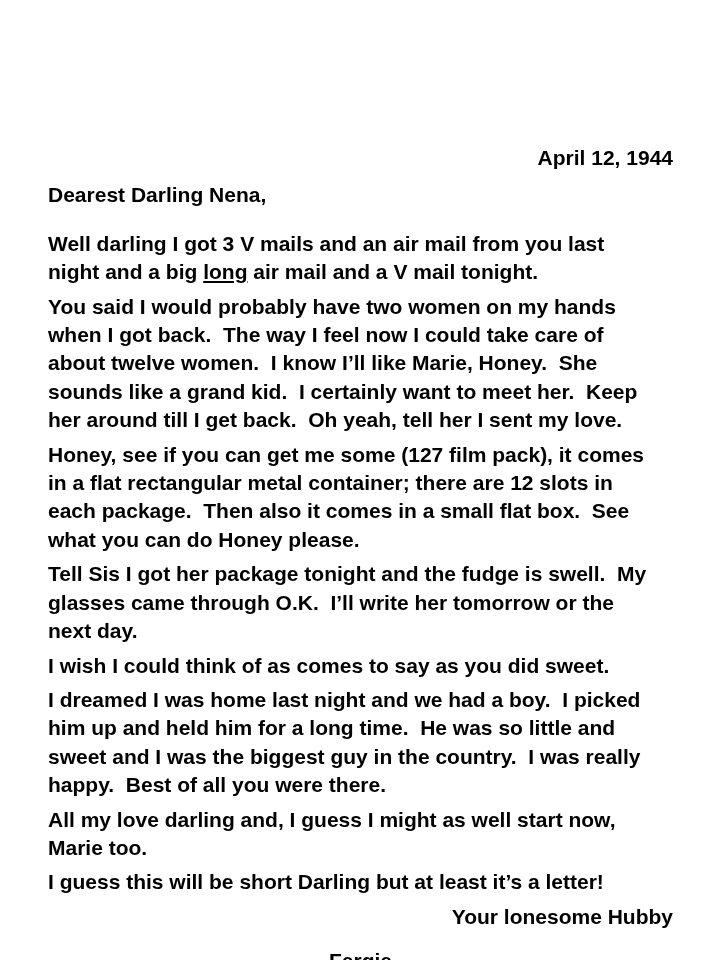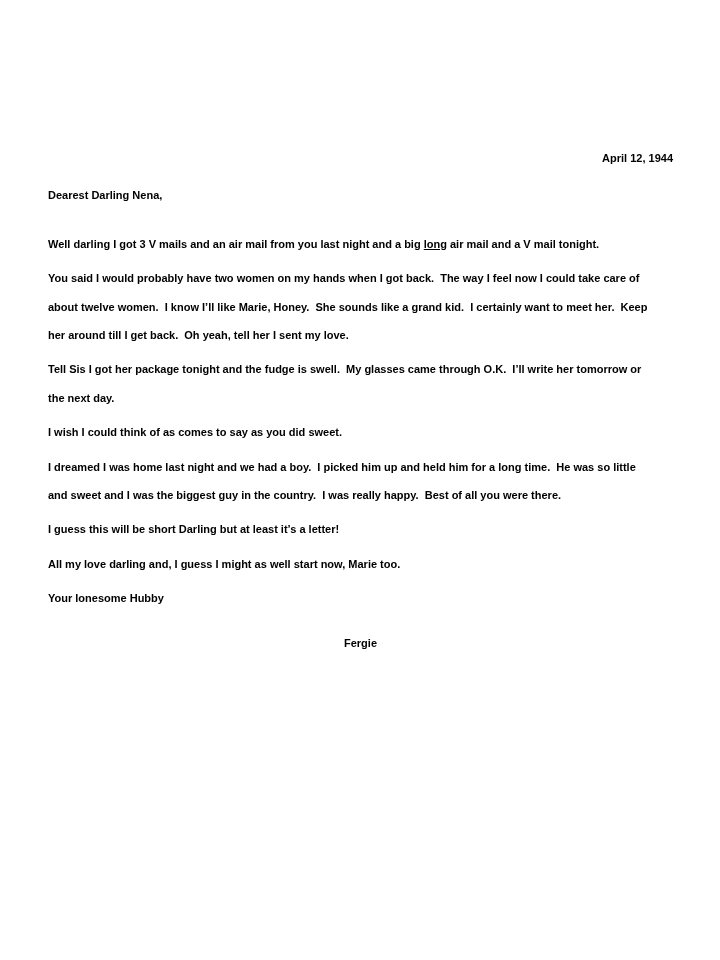--- a/index.html
+++ b/index.html
@@ -9,58 +9,59 @@
   }
   .page {
     position: relative;
     box-sizing: border-box;
     width: 720px;
     height: 960px;
     background: #ffffff;
     color: #000000;
     font-family: "Liberation Sans", sans-serif;
     font-weight: 700;
-    font-size: 11px;
+    font-size: 21px;
     line-height: 28.4px;
     padding: 144px 47px 0 48px;
     overflow: hidden;
   }
   .date-line {
     text-align: right;
     margin: 0 0 9px 0;
   }
   .salutation {
     margin: 0 0 20px 0;
   }
   .para {
     margin: 0 16px 6px 0;
     white-space: pre-wrap;
   }
   .para .underline {
     text-decoration: underline;
   }
   .closing {
-    text-align: left;
+    text-align: right;
     margin: 4px 0 8px 0;
   }
   .signature {
     text-align: center;
     margin: 16px;
   }
 </style>
 </head>
 <body>
 
 <div class="page">
   <div class="date-line">April 12, 1944</div>
   <div class="salutation">Dearest Darling Nena,</div>
   <div>
       <p class="para"><span>Well darling I got 3 V mails and an air mail from you last night and a big </span><span class="underline">long</span><span> air mail and a V mail tonight.</span></p>
       <p class="para"><span>You said I would probably have two women on my hands when I got back.  The way I feel now I could take care of about twelve women.  I know I’ll like Marie, Honey.  She sounds like a grand kid.  I certainly want to meet her.  Keep her around till I get back.  Oh yeah, tell her I sent my love.</span></p>
+      <p class="para"><span>Honey, see if you can get me some (127 film pack), it comes in a flat rectangular metal container; there are 12 slots in each package.  Then also it comes in a small flat box.  See what you can do Honey please.</span></p>
       <p class="para"><span>Tell Sis I got her package tonight and the fudge is swell.  My glasses came through O.K.  I’ll write her tomorrow or the next day.</span></p>
       <p class="para"><span>I wish I could think of as comes to say as you did sweet.</span></p>
       <p class="para"><span>I dreamed I was home last night and we had a boy.  I picked him up and held him for a long time.  He was so little and sweet and I was the biggest guy in the country.  I was really happy.  Best of all you were there.</span></p>
+      <p class="para"><span>All my love darling and, I guess I might as well start now, Marie too.</span></p>
       <p class="para"><span>I guess this will be short Darling but at least it’s a letter!</span></p>
-      <p class="para"><span>All my love darling and, I guess I might as well start now, Marie too.</span></p>
     </div>
   <div class="closing">Your lonesome Hubby</div>
   <div class="signature">Fergie</div>
 </div>
 
 </body></html>

